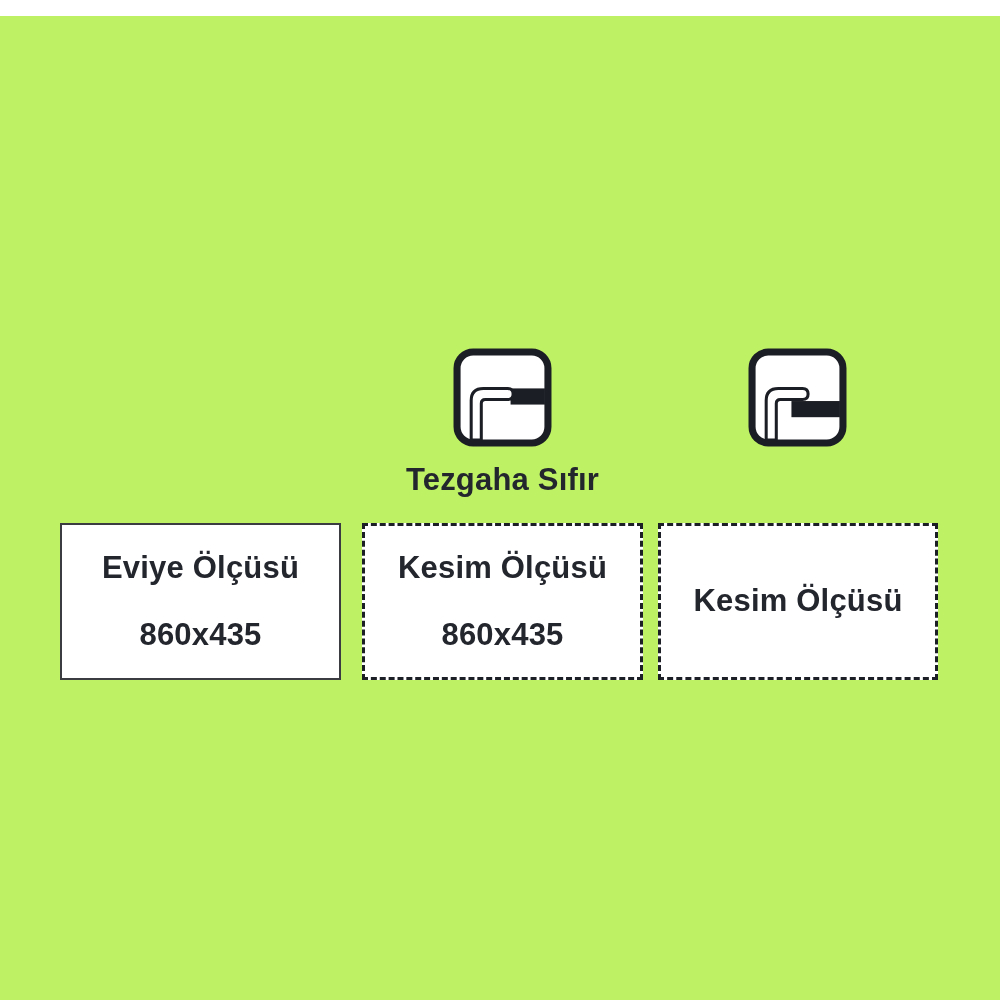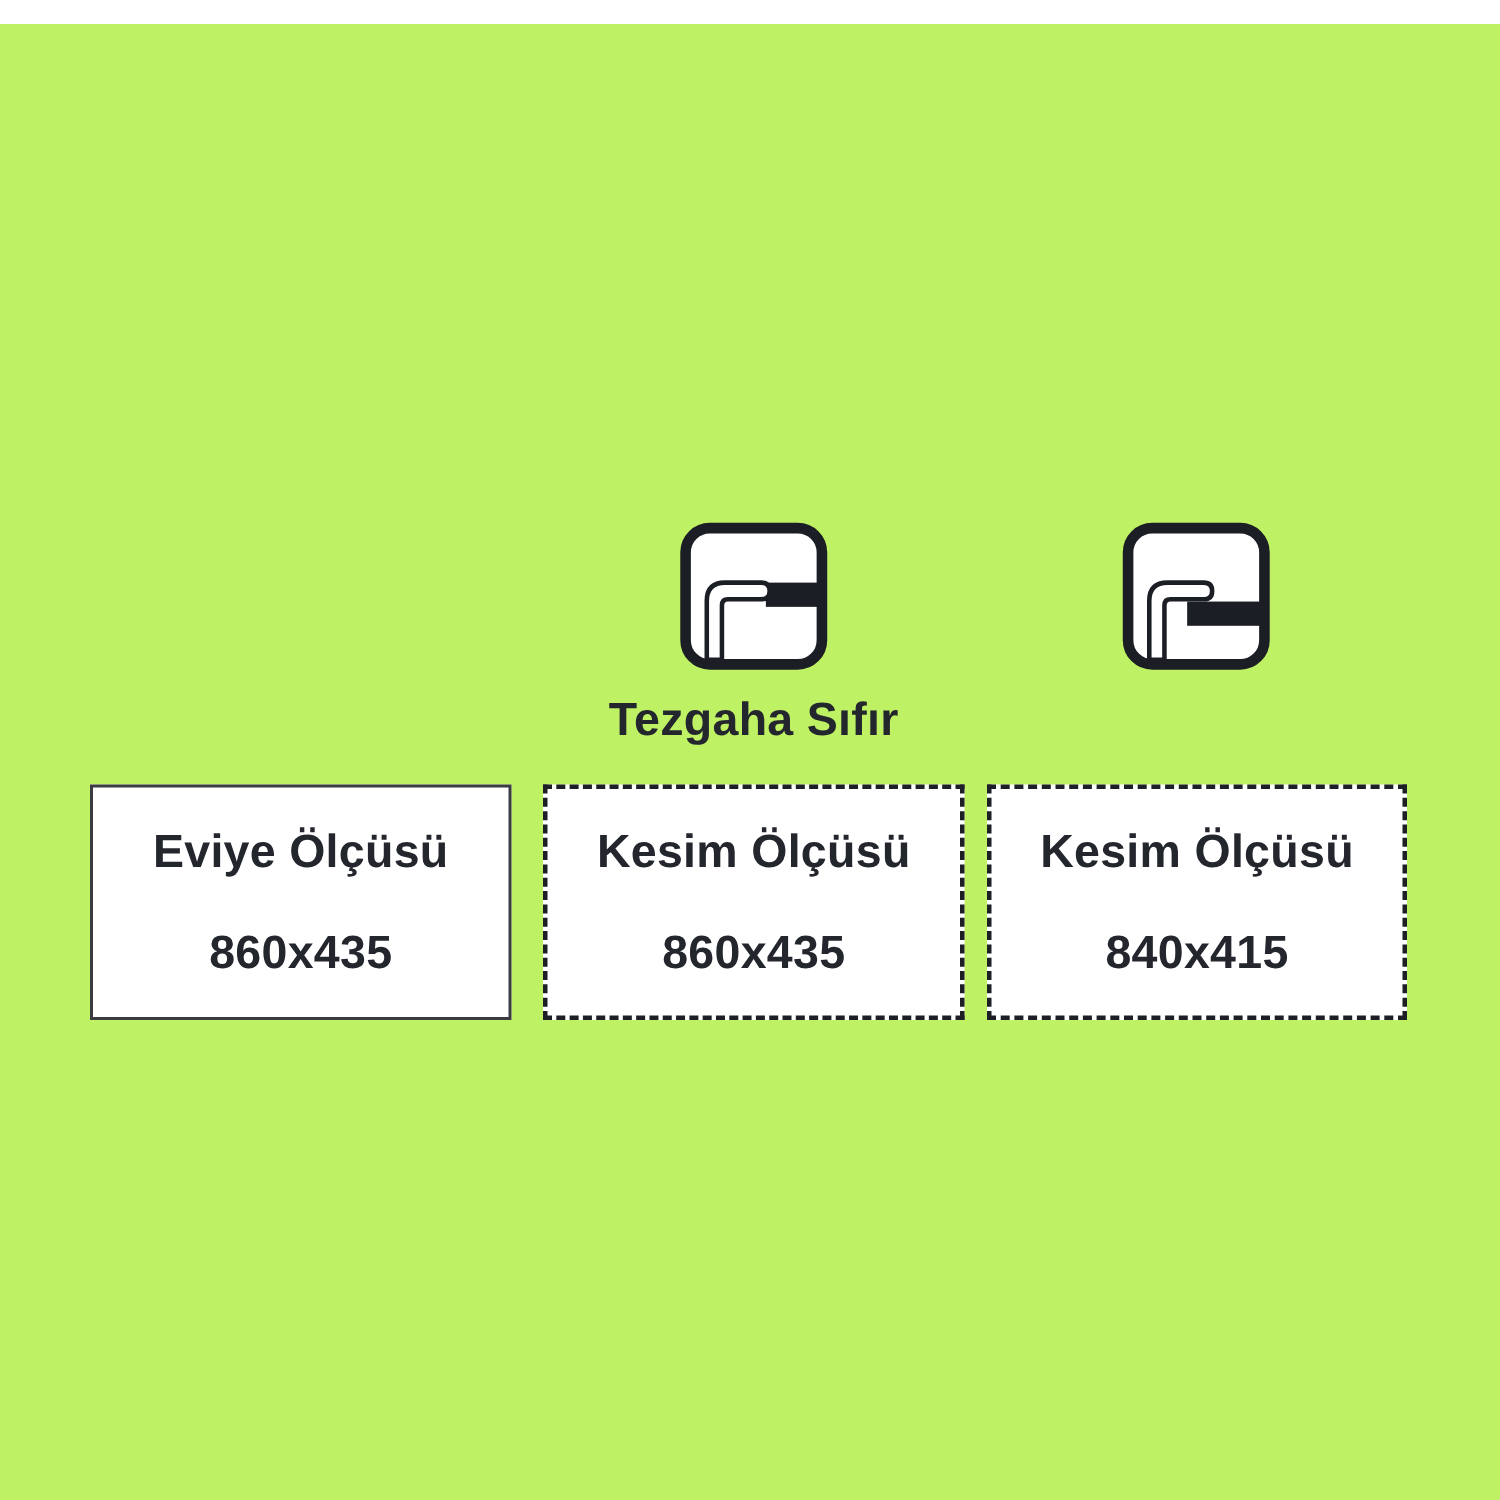--- a/index.html
+++ b/index.html
@@ -104,16 +104,15 @@
     <div class="box-value">860x435</div>
   </div>
 
   <div class="size-box box-2">
     <div class="box-title">Kesim Ölçüsü</div>
     <div class="box-value">860x435</div>
   </div>
 
   <div class="size-box box-3">
     <div class="box-title">Kesim Ölçüsü</div>
-    <div class="box-value">840x415</div>
   </div>
 
 </div>
 
 </body></html>

